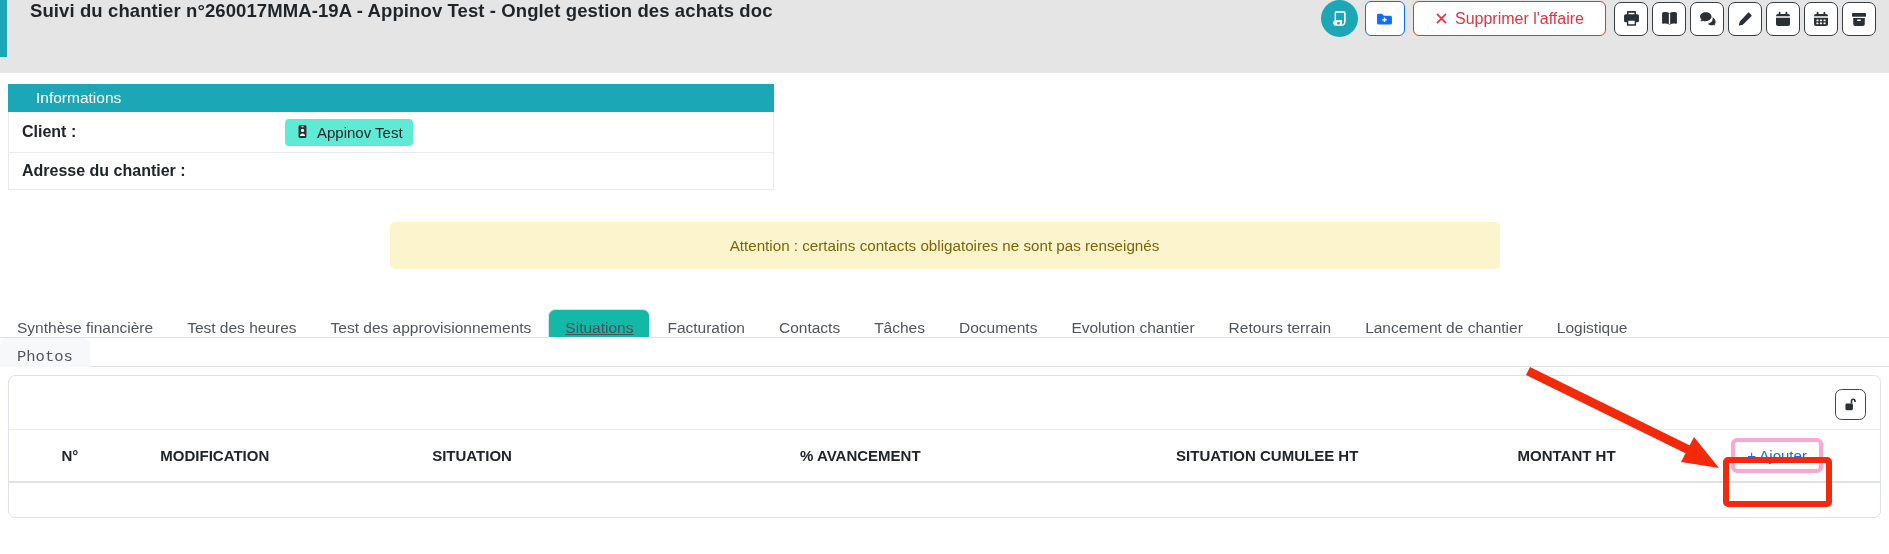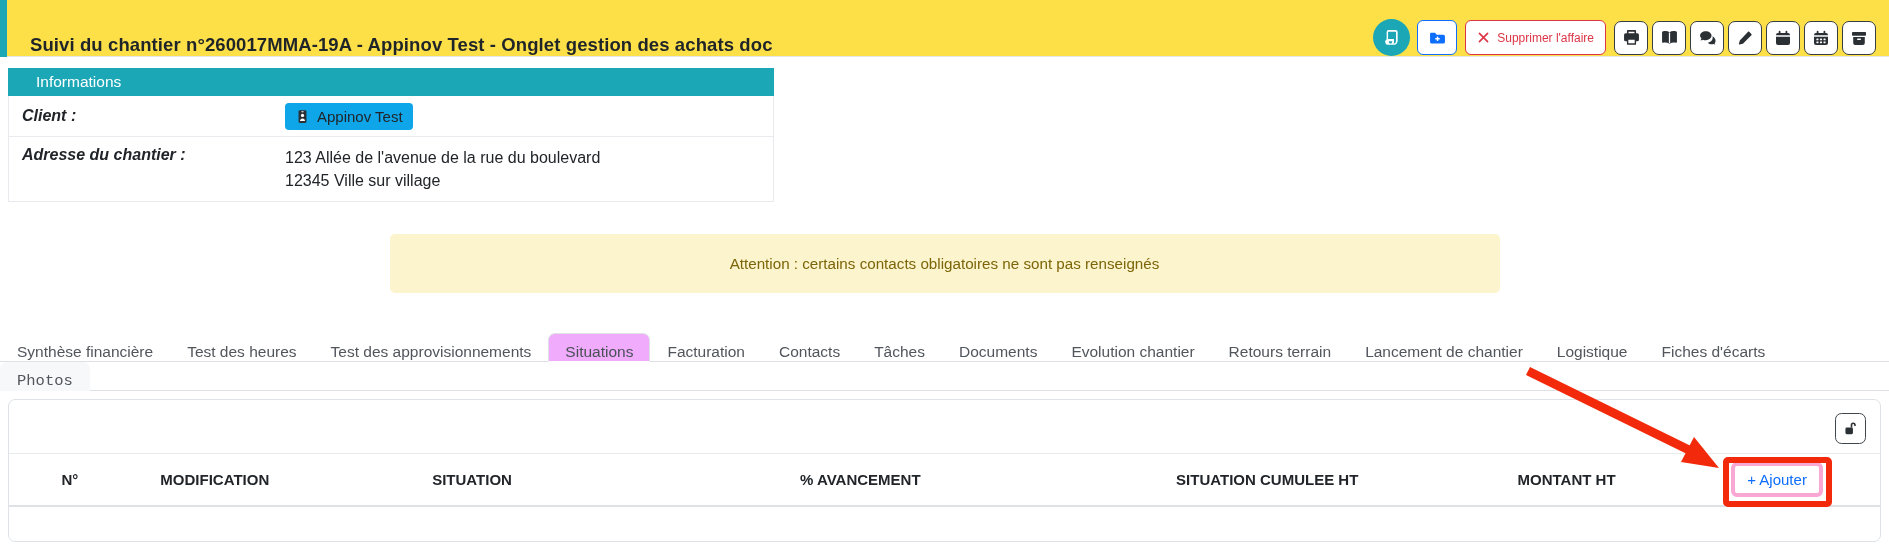--- a/index.html
+++ b/index.html
@@ -5,76 +5,76 @@
   * { box-sizing: border-box; margin: 0; padding: 0; }
   html,body { width:1889px; height:554px; }
   body {
     font-family: "Liberation Sans", sans-serif;
     background:#ffffff; color:#212529; position:relative; overflow:hidden;
   }
   svg { display:block; }
 
   
   .topbar {
-    height:57px; background:#fde047; border-bottom:1px solid #e6e9ec;
-    display:flex; align-items:flex-end; position:relative;
+    height:73px; background:#e5e5e5; border-bottom:1px solid #e6e9ec;
+    display:flex; align-items:flex-start; position:relative;
   }
   .teal-edge { position:absolute; left:0; top:0; width:7px; height:57px; background:#1ba7b6; }
   .page-title { margin-left:30px; font-size:18.5px; font-weight:700; color:#1f2429; letter-spacing:.1px; }
   .topbar-actions { margin-left:auto; margin-right:13px; display:flex; align-items:center; }
   .btn { background:#fff; cursor:pointer; font-family:inherit; }
   .btn-teal-circle {
     width:37px; height:37px; border-radius:50%; background:#1ba7b6; border:none;
     display:flex; align-items:center; justify-content:center; color:#fff; margin-right:7px;
   }
   .btn-folder {
     width:40px; height:35px; border:1px solid #0d6efd; border-radius:6px; color:#0d6efd;
     display:flex; align-items:center; justify-content:center; margin-right:8px;
   }
   .btn-danger-outline {
     height:35px; border:1px solid #dc3545; color:#dc3545; border-radius:6px;
-    display:flex; align-items:center; gap:7px; padding:0 11px; font-size:12px; margin-right:8px;
+    display:flex; align-items:center; gap:7px; padding:0 21px; font-size:16px; margin-right:8px;
   }
   .icon-group { display:flex; gap:4px; }
   .btn-icon-dark {
     width:34px; height:34px; border:1px solid #383d42; border-radius:7px; color:#2b3035;
     display:flex; align-items:center; justify-content:center;
   }
 
   
   .info-panel { width:766px; margin:11px 0 0 8px; }
   .info-panel-header { background:#1ba7b6; color:#fff; font-size:15.5px; padding:5px 28px; }
   .info-panel-body { border:1px solid #e8eaed; border-top:none; }
   .info-row { display:flex; }
   .info-row + .info-row { border-top:1px solid #e8eaed; }
-  .info-label { width:276px; flex:0 0 276px; padding-left:13px; font-weight:700; font-size:16px;font-style:italic; }
+  .info-label { width:276px; flex:0 0 276px; padding-left:13px; font-weight:700; font-size:16px; }
   .row-client { align-items:center; min-height:40px; }
   .row-address { padding:9px 0; }
   .row-address .info-value div { font-size:16px; line-height:23px; }
   .client-chip {
-    display:inline-flex; align-items:center; gap:7px; background:#0ea5e9; border:none;
+    display:inline-flex; align-items:flex-start; gap:7px; background:#5eead4; border:none;
     border-radius:4px; padding:5px 10px; font-size:15px; color:#212529; cursor:pointer;
     font-family:inherit;
   }
 
   
   .warning-banner {
-    width:1110px; height:59px; margin:32px auto 0; background:#fcf4cc; border-radius:5px;
+    width:1110px; height:47px; margin:32px auto 0; background:#fcf4cc; border-radius:5px;
     display:flex; align-items:center; justify-content:center; font-size:15.2px; color:#7c6509;
   }
 
   
   .tabs { margin-top:40px; }
   .tabs-row { display:flex; border-bottom:1px solid #dee2e6; }
   .tab {
     display:block; padding:9px 16px 0; font-size:15.5px; color:#51565c; text-decoration:none;
     border:1px solid transparent; border-radius:7px 7px 0 0; margin-bottom:-1px; cursor:pointer;
     white-space:nowrap;
   }
-  .tab.active { background:#f0abfc; border-color:#dee2e6 #dee2e6 #ffffff; color:#495057; }
+  .tab.active { background:#14b8a6; border-color:#dee2e6 #dee2e6 #ffffff; color:#495057;text-decoration:underline; }
   .tab.shaded { background:#f7f8f9;font-family:Liberation Mono, monospace; }
 
   
   .table-card { margin:8px 8px 0; border:1px solid #dee2e6; border-radius:7px; background:#fff; }
   .card-toolbar { display:flex; justify-content:flex-end; padding:13px 14px 9px; }
   .lock-btn {
     width:31px; height:31px; border:1px solid #41464b; border-radius:6.5px; color:#2b3035;
     display:flex; align-items:center; justify-content:center;
   }
   table.situations { width:100%; border-collapse:collapse; table-layout:fixed; }
@@ -212,24 +212,20 @@
                 <circle cx="8" cy="6.8" r="1.7" fill="#fff"></circle>
                 <path d="M5.3 12.9c0-1.8 1.3-2.9 2.7-2.9s2.7 1.1 2.7 2.9z" fill="#fff"></path>
               </svg>
           </span>
           <span>Appinov Test</span>
         </button>
       </div>
     </div>
     <div class="info-row row-address">
       <div class="info-label">Adresse du chantier :</div>
-      <div class="info-value">
-        <div>123 Allée de l'avenue de la rue du boulevard</div>
-        <div>12345 Ville sur village</div>
-      </div>
     </div>
   </div>
 </section>
 
 <div class="warning-banner">
   <span>Attention : certains contacts obligatoires ne sont pas renseignés</span>
 </div>
 
 <nav class="tabs">
   <div class="tabs-row">
@@ -238,21 +234,20 @@
     <a class="tab">Test des approvisionnements</a>
     <a class="tab active">Situations</a>
     <a class="tab">Facturation</a>
     <a class="tab">Contacts</a>
     <a class="tab">Tâches</a>
     <a class="tab">Documents</a>
     <a class="tab">Evolution chantier</a>
     <a class="tab">Retours terrain</a>
     <a class="tab">Lancement de chantier</a>
     <a class="tab">Logistique</a>
-    <a class="tab">Fiches d'écarts</a>
   </div>
   <div class="tabs-row">
     <a class="tab shaded">Photos</a>
   </div>
 </nav>
 
 <section class="table-card">
   <div class="card-toolbar">
     <button class="btn lock-btn">
       <span>

